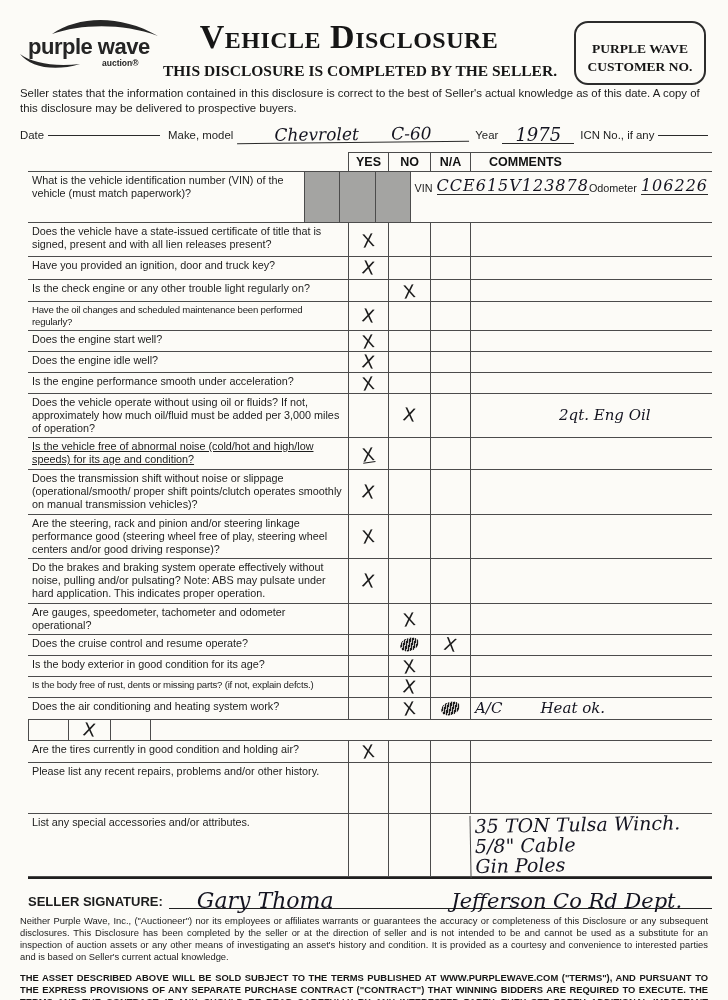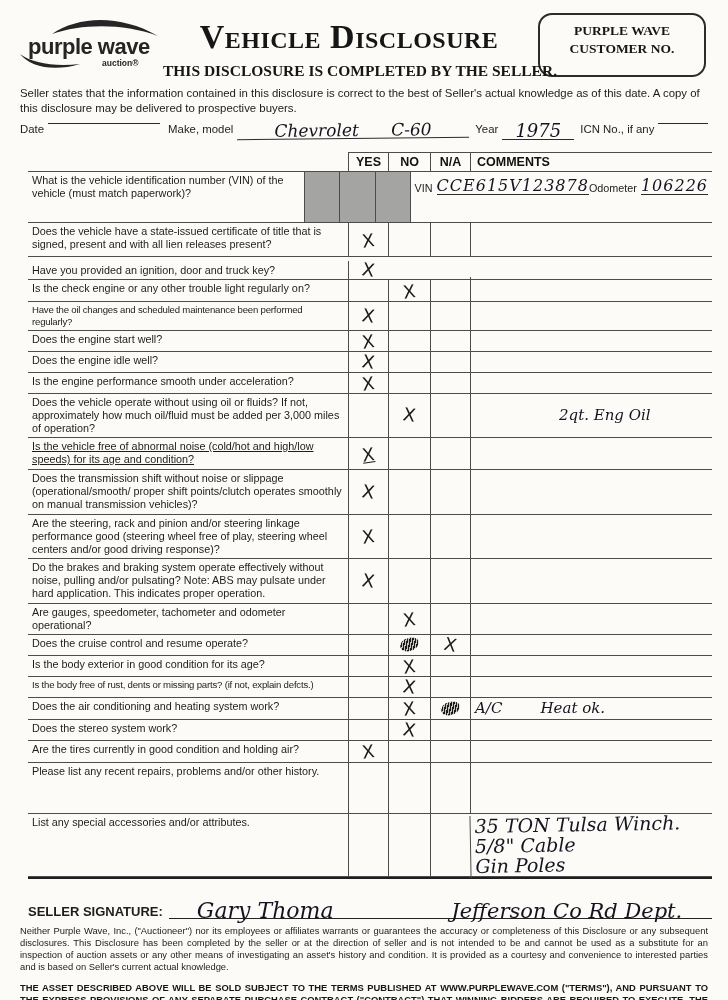--- a/index.html
+++ b/index.html
@@ -17,70 +17,70 @@
   .title{
     position:absolute;left:168px;top:18px;width:362px;text-align:center;
     font-family:"Liberation Serif",serif;font-weight:bold;font-size:34px;
     font-variant:small-caps;letter-spacing:0.5px;color:#161616;
   }
   .subtitle{
     position:absolute;left:120px;top:62px;width:480px;text-align:center;
     font-family:"Liberation Serif",serif;font-weight:bold;font-size:15.5px;color:#161616;
   }
   .cust-box{
-    position:absolute;right:22px;top:13px;width:168px;height:64px;
+    position:absolute;right:22px;top:21px;width:132px;height:64px;
     border:2.5px solid #2c2c2c;border-radius:14px;
     font-family:"Liberation Serif",serif;font-weight:bold;font-size:13.5px;
-    text-align:center;padding-top:7px;box-sizing:border-box;line-height:1.3;color:#161616;
+    text-align:center;padding-top:17px;box-sizing:border-box;line-height:1.3;color:#161616;
   }
   
   .flow{position:absolute;left:0;right:0;top:86px;padding:0 20px;}
   .intro{font-size:11.4px;line-height:1.32;margin:0;color:#1b1b1b;}
-  .dateline{display:flex;align-items:flex-start;font-size:11.4px;margin-top:7px;height:24px;white-space:nowrap;}
+  .dateline{display:flex;align-items:center;font-size:11.4px;margin-top:7px;height:24px;white-space:nowrap;}
   .blank{border-bottom:1.2px solid #2a2a2a;display:inline-block;position:relative;}
   .lab{padding:0 4px 1px 0;}
   .hw{font-family:"DejaVu Serif",serif;font-style:italic;color:#141420;}
   .mkval{width:232px;text-align:center;font-size:17px;line-height:0.9;white-space:pre;transform:rotate(-0.6deg);}
   .yrval{width:72px;text-align:center;font-size:18px;line-height:0.9;}
   .dtblank{width:112px;}
   .icnblank{flex:1;}
   
-  .vtable{margin:5px 0 16px 8px;width:684px;border-bottom:2.4px solid #1f1f1f;font-size:10.8px;}
+  .vtable{margin:5px 0 6px 8px;width:684px;border-bottom:2.4px solid #1f1f1f;font-size:10.8px;}
   .trow{display:flex;align-items:stretch;border-bottom:1px solid #4c4c4c;min-height:20px;}
   .cell{box-sizing:border-box;}
   .q{width:320px;padding:2px 6px 2px 4px;line-height:1.22;}
   .mark{width:40px;border-left:1px solid #4c4c4c;text-align:center;position:relative;
         display:flex;align-items:center;justify-content:center;overflow:visible;}
   .mark.no{width:42px;}
   .comment{flex:1;border-left:1px solid #4c4c4c;padding:1px 4px;white-space:pre-wrap;
            font-size:15px;line-height:1.15;display:flex;align-items:center;}
   .comment.hw{font-family:"DejaVu Serif",serif;font-style:italic;color:#141420;}
   
   .thead .q{border:none;}
   .thead .mark,.thead .comment{border-top:1.3px solid #4c4c4c;font-weight:bold;font-size:12.5px;
       font-style:normal;font-family:"Liberation Sans",sans-serif;color:#111;}
   .thead{border-bottom:1.3px solid #4c4c4c;min-height:19px;}
-  .thead .comment{justify-content:flex-start;padding-left:6px;}
+  .thead .comment{justify-content:flex-start;padding-left:18px;}
   
   .vinrow{min-height:50px;}
   .vinrow .mark{background:#a4a4a2;}
   .vin-comments{flex-direction:row;align-items:stretch;justify-content:center;font-size:10.8px;}
   .vin-line{display:flex;align-items:flex-end;height:22px;}
   .vin-line .lab{font-size:10.8px;font-family:"Liberation Sans",sans-serif;font-style:normal;color:#1b1b1b;}
   .vin-line .blank{flex:1;text-align:center;font-size:16px;line-height:1;letter-spacing:1px;}
   
   .xmark{font-family:"DejaVu Sans",sans-serif;font-size:18px;color:#1a1a1a;display:inline-block;
          transform:rotate(9deg);line-height:1;}
   #rows .trow:nth-child(odd) .xmark{transform:rotate(-8deg) translateY(1px);}
   .scribble{display:inline-block;width:19px;height:13px;border-radius:50% 42% 55% 45%;
     background:repeating-linear-gradient(115deg,#1a1a1a 0 1.4px,rgba(26,26,26,0.25) 1.4px 2.6px);
     transform:rotate(-14deg);}
   
   #rows .trow:nth-child(1){min-height:33px;}
-  #rows .trow:nth-child(2){min-height:22px;align-items:flex-end;}
+  #rows .trow:nth-child(2){min-height:22px;}
   #rows .trow:nth-child(3){min-height:21px;}
   #rows .trow:nth-child(4) .q,#rows .trow:nth-child(16) .q{font-size:9.6px;letter-spacing:-0.2px;}
   #rows .trow:nth-child(8){min-height:31px;}
   #rows .trow:nth-child(8) .comment{padding-left:88px;}
   #rows .trow:nth-child(9){min-height:31px;text-decoration:underline;}
   #rows .trow:nth-child(10){min-height:38px;}
   #rows .trow:nth-child(11){min-height:41px;}
   #rows .trow:nth-child(12){min-height:38px;}
   #rows .trow:nth-child(14) .mark .xmark{transform:rotate(12deg);}
   #rows .trow:nth-child(17){min-height:21px;}
@@ -327,21 +327,20 @@
     <div class="cell mark no cell-no">
               <span class="xmark">X</span>
             </div>
     <div class="cell mark cell-na">
               <span class="scribble"></span>
             </div>
     <div class="cell comment hw">A/C        Heat ok.</div>
   </div>
 
   <div class="trow">
-    <div class="cell q">Does the stereo system work?</div>
     <div class="cell mark cell-yes"></div>
     <div class="cell mark no cell-no">
               <span class="xmark">X</span>
             </div>
     <div class="cell mark cell-na"></div>
     <div class="cell comment hw"></div>
   </div>
 
   <div class="trow">
     <div class="cell q">Are the tires currently in good condition and holding air?</div>

